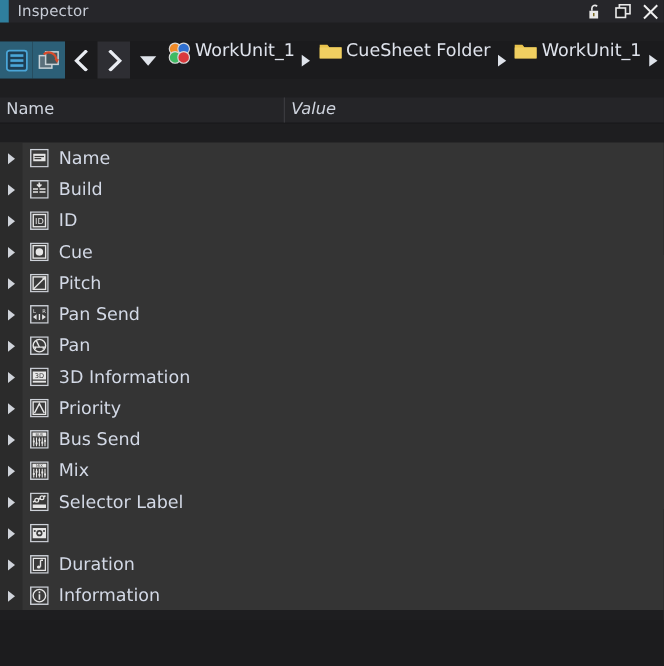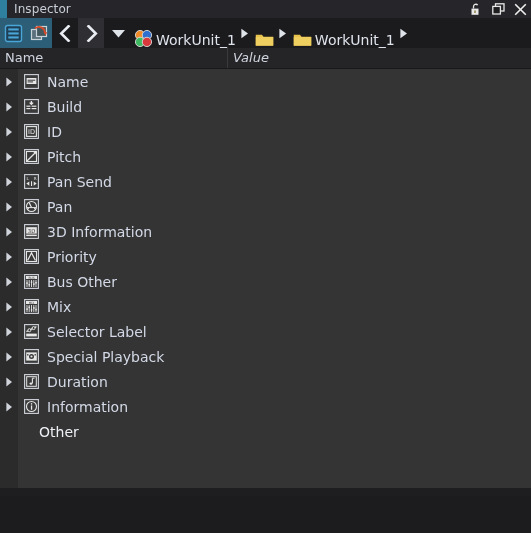--- a/index.html
+++ b/index.html
@@ -16,20 +16,21 @@
   }
 
   
   #window {
     position: relative;
     width: 531px;
     height: 496px;
     background: #1e1e20;
     display: flex;
     flex-direction: column;
+    gap: 15px;
   }
 
   
   .titlebar {
     height: 18px;
     background: #26262a;
     display: flex;
     align-items: center;
     flex: 0 0 auto;
     position: relative;
@@ -93,21 +94,21 @@
     align-items: center;
     justify-content: center;
     cursor: pointer;
     flex: 0 0 auto;
   }
   .tb-nav.hot { background: #2e2e33; }
   .tb-nav.drop { width: 28px; }
 
   .crumb {
     display: flex;
-    align-items: flex-end;
+    align-items: flex-start;
     height: 30px;
     padding: 0 1px 0 2px;
     cursor: pointer;
     flex: 0 0 auto;
     gap: 3px;
   }
   .crumb-label {
     color: #dfe3ec;
     font-size: 14px;
     white-space: nowrap;
@@ -283,20 +284,21 @@
       <svg width="9" height="11" viewBox="0 0 9 11">
         <path d="M1.4 0.8 L8 5.5 L1.4 10.2 Z" fill="#dfe3ea"></path>
       </svg>
     </div>
 
     <div class="crumb">
       <svg width="19" height="16" viewBox="0 0 20 16">
         <path d="M0.8 2.6 h6.5 l1.7 2.1 h10.2 v9.2 h-18.4 z" fill="#e8c24c"></path>
         <path d="M0.8 4.9 h18.4 v9.2 h-18.4 z" fill="#f0cf61"></path>
       </svg>
+      <span class="crumb-label">CueSheet Folder</span>
     </div>
     <div class="crumb-sep">
       <svg width="9" height="11" viewBox="0 0 9 11">
         <path d="M1.4 0.8 L8 5.5 L1.4 10.2 Z" fill="#dfe3ea"></path>
       </svg>
     </div>
 
     <div class="crumb">
       <svg width="19" height="16" viewBox="0 0 20 16">
         <path d="M0.8 2.6 h6.5 l1.7 2.1 h10.2 v9.2 h-18.4 z" fill="#e8c24c"></path>
@@ -365,20 +367,35 @@
       <div class="row-icon">
         <svg width="15" height="15" viewBox="0 0 15 15">
           <rect x="0.6" y="0.6" width="13.8" height="13.8" fill="#3a3a3a" stroke="#cfd3da" stroke-width="1.1"></rect>
           <rect x="2.6" y="2.6" width="9.8" height="9.8" fill="none" stroke="#e6e6e6" stroke-width="1.1"></rect>
           <text x="7.5" y="10.4" font-size="6.6" fill="#e6e6e6" text-anchor="middle" font-family="DejaVu Sans, sans-serif">ID</text>
         </svg>
       </div>
       <div class="row-label">ID</div>
     </div>
 
+    <div class="row">
+      <div class="arrow">
+        <svg width="8" height="10" viewBox="0 0 8 10">
+            <path d="M1.4 0.6 L7 5 L1.4 9.4 Z" fill="#cfd3da"></path>
+          </svg>
+      </div>
+      <div class="row-icon">
+        <svg width="15" height="15" viewBox="0 0 15 15">
+          <rect x="0.6" y="0.6" width="13.8" height="13.8" fill="#3a3a3a" stroke="#cfd3da" stroke-width="1.1"></rect>
+          <rect x="2.5" y="2.5" width="10" height="10" fill="none" stroke="#e6e6e6" stroke-width="1.1"></rect>
+          <circle cx="7.5" cy="7.5" r="3" fill="#e6e6e6"></circle>
+        </svg>
+      </div>
+      <div class="row-label">Cue</div>
+    </div>
 
 
     <div class="row">
       <div class="arrow">
         <svg width="8" height="10" viewBox="0 0 8 10">
             <path d="M1.4 0.6 L7 5 L1.4 9.4 Z" fill="#cfd3da"></path>
           </svg>
       </div>
       <div class="row-icon">
         <svg width="15" height="15" viewBox="0 0 15 15">
@@ -474,21 +491,21 @@
           <rect x="2" y="2" width="11" height="3" fill="#e6e6e6"></rect>
           <text x="7.5" y="4.7" font-size="3" fill="#3a3a3a" text-anchor="middle" font-family="DejaVu Sans, sans-serif">BUS</text>
           <path d="M3 6 v7 M5.2 6 v7 M7.5 6 v7 M9.8 6 v7 M12 6 v7" stroke="#e6e6e6" stroke-width="0.9"></path>
           <rect x="2.3" y="8.4" width="1.5" height="1.5" fill="#e6e6e6"></rect>
           <rect x="4.5" y="10" width="1.5" height="1.5" fill="#e6e6e6"></rect>
           <rect x="6.8" y="7.4" width="1.5" height="1.5" fill="#e6e6e6"></rect>
           <rect x="9.1" y="9.4" width="1.5" height="1.5" fill="#e6e6e6"></rect>
           <rect x="11.3" y="8" width="1.5" height="1.5" fill="#e6e6e6"></rect>
         </svg>
       </div>
-      <div class="row-label">Bus Other</div>
+      <div class="row-label">Bus Send</div>
     </div>
 
     <div class="row">
       <div class="arrow">
         <svg width="8" height="10" viewBox="0 0 8 10">
             <path d="M1.4 0.6 L7 5 L1.4 9.4 Z" fill="#cfd3da"></path>
           </svg>
       </div>
       <div class="row-icon">
         <svg width="15" height="15" viewBox="0 0 15 15">
@@ -533,21 +550,20 @@
       <div class="row-icon">
         <svg width="15" height="15" viewBox="0 0 15 15">
           <rect x="0.6" y="0.6" width="13.8" height="13.8" fill="#3a3a3a" stroke="#cfd3da" stroke-width="1.1"></rect>
           <rect x="2.2" y="3.4" width="10.6" height="8.2" fill="#e6e6e6"></rect>
           <circle cx="7.5" cy="7.5" r="2.5" fill="#3a3a3a"></circle>
           <circle cx="7.5" cy="7.5" r="1.1" fill="#e6e6e6"></circle>
           <rect x="3.1" y="5.1" width="1.4" height="1.4" fill="#3a3a3a"></rect>
           <rect x="10.5" y="5.1" width="1.4" height="1.4" fill="#3a3a3a"></rect>
         </svg>
       </div>
-      <div class="row-label">Special Playback</div>
     </div>
 
     <div class="row">
       <div class="arrow">
         <svg width="8" height="10" viewBox="0 0 8 10">
             <path d="M1.4 0.6 L7 5 L1.4 9.4 Z" fill="#cfd3da"></path>
           </svg>
       </div>
       <div class="row-icon">
         <svg width="15" height="15" viewBox="0 0 15 15">

